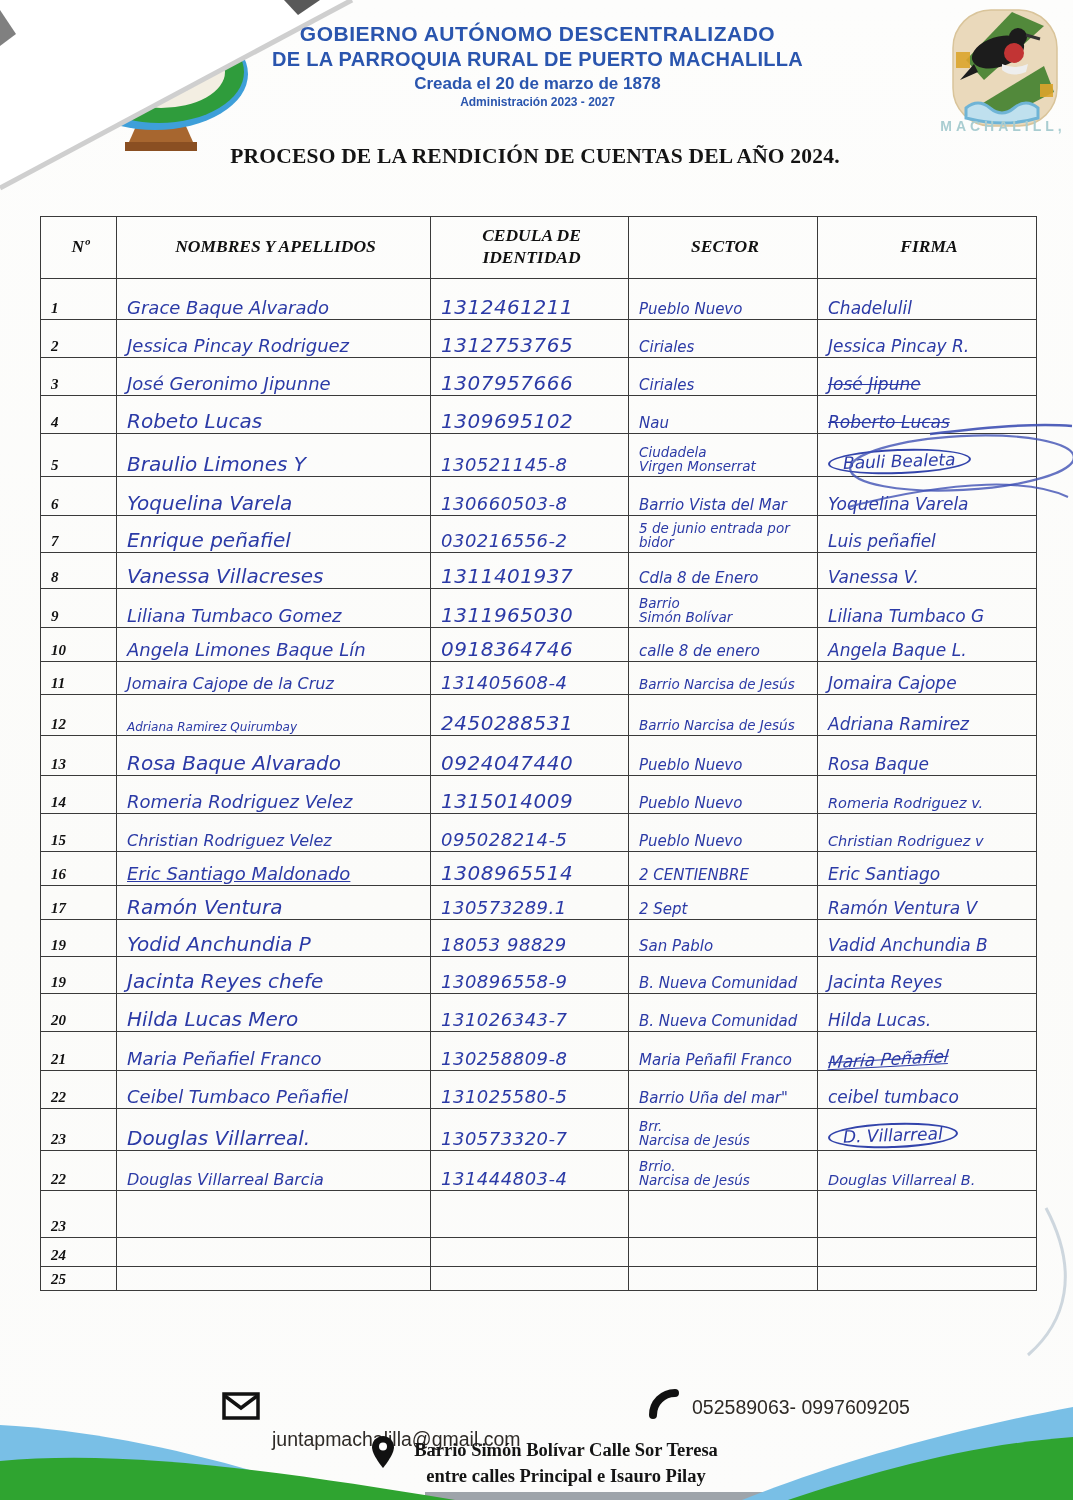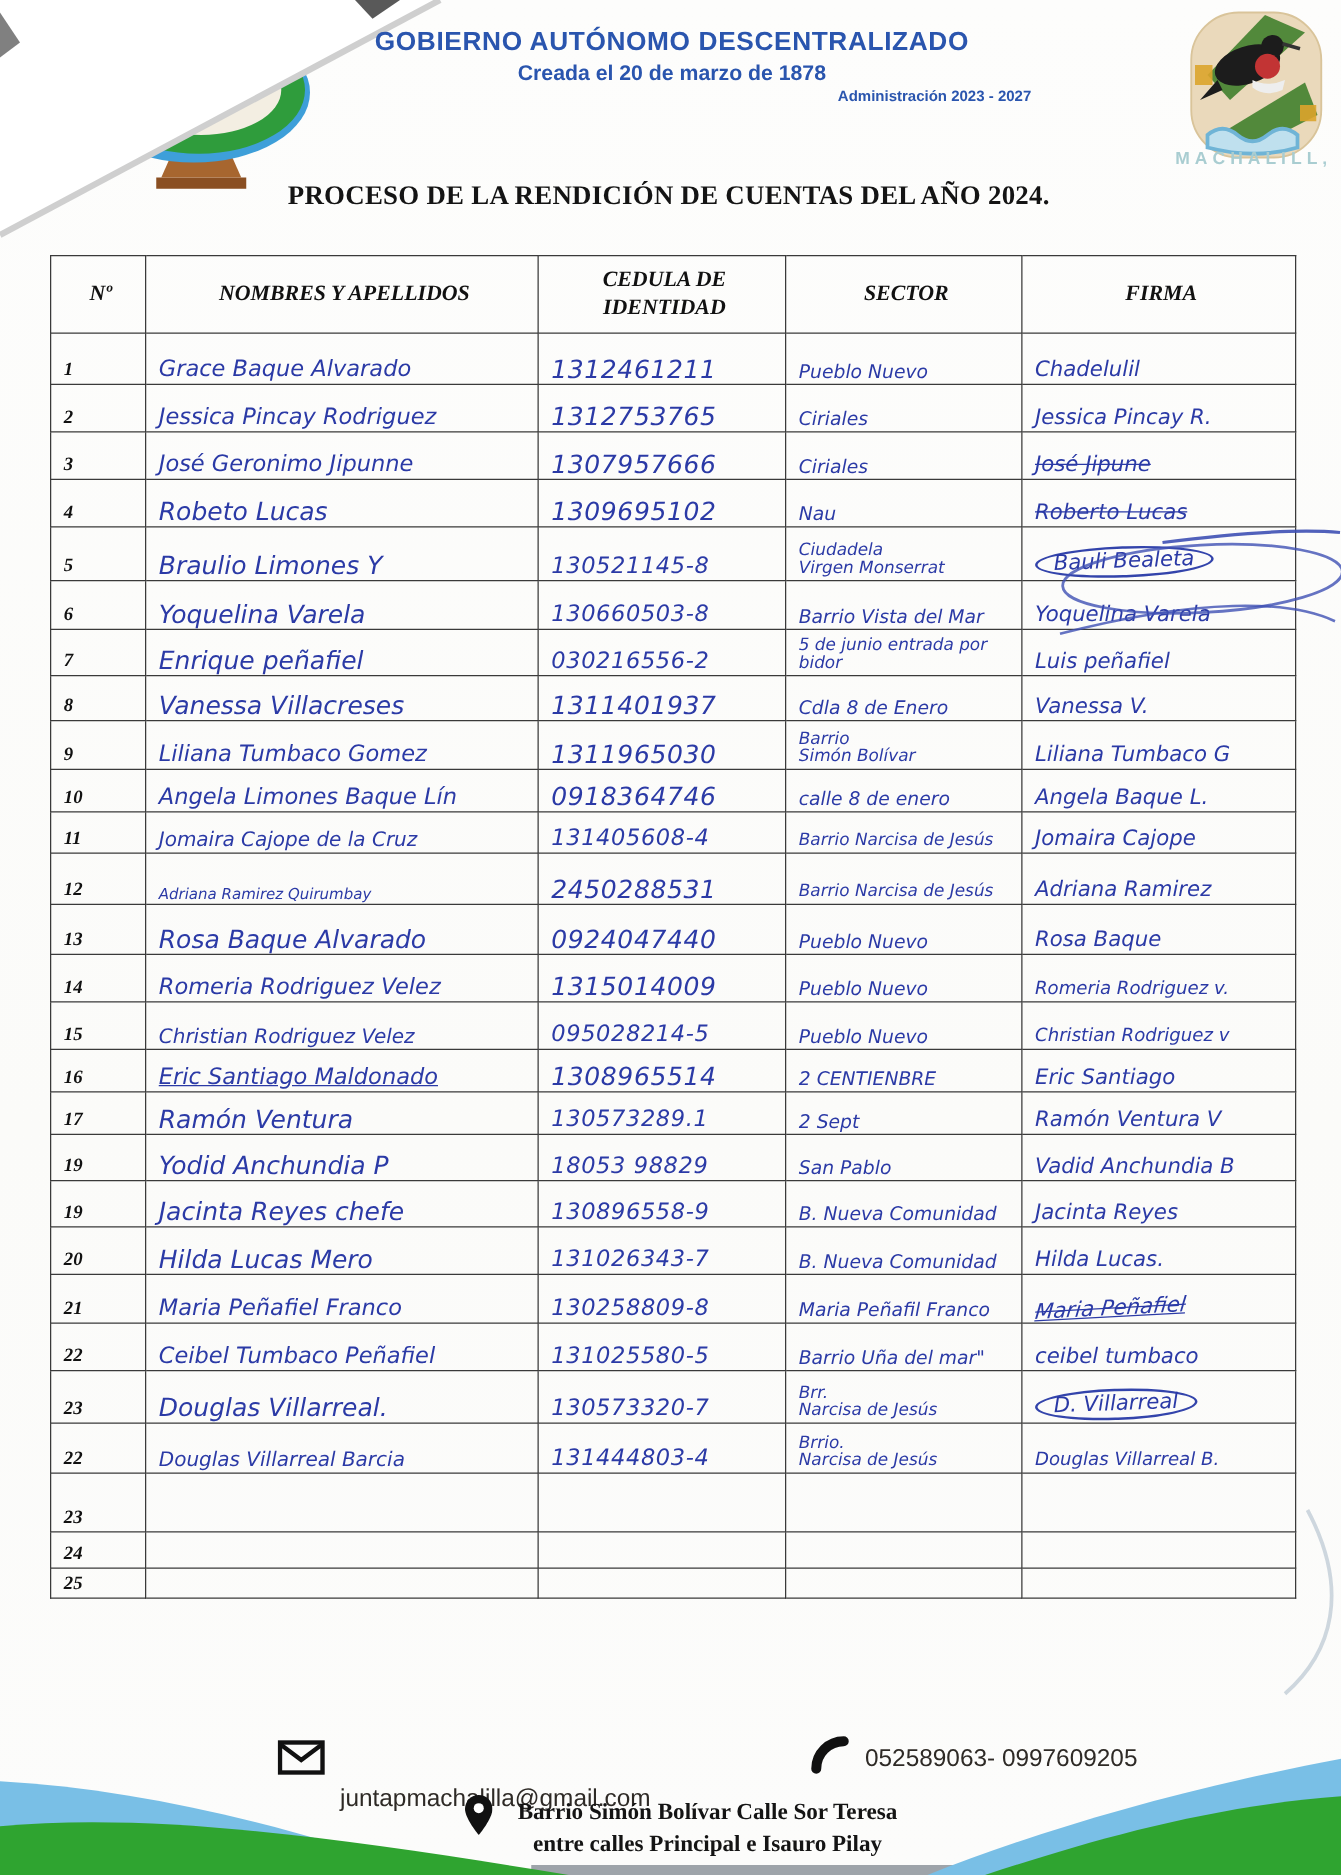--- a/index.html
+++ b/index.html
@@ -7,33 +7,33 @@
     position:relative;width:1073px;height:1500px;margin:0 auto;
     background:linear-gradient(180deg,#fdfdfc 0%,#fbfbf9 60%,#fcfcfb 100%);
     overflow:hidden;font-family:"Liberation Sans",sans-serif;color:#222;
   }
   
   .hdr-center{position:absolute;left:250px;top:22px;width:575px;text-align:center;}
   .org1{font-size:21px;font-weight:bold;letter-spacing:.5px;color:#2a55ae;}
   .org2{font-size:20px;font-weight:bold;letter-spacing:.3px;color:#2a55ae;margin-top:2px;}
   .created{font-size:17px;font-weight:bold;color:#2a55ae;margin-top:3px;}
   .ruc{font-size:16px;font-weight:bold;color:#2a55ae;}
-  .admin{font-size:12px;font-weight:bold;color:#2a55ae;margin-top:1px;text-align:right;}
+  .admin{font-size:12px;font-weight:bold;color:#2a55ae;margin-top:1px;}
   .crest{position:absolute;left:55px;top:12px;}
   .birdlogo{position:absolute;left:948px;top:8px;}
   .logo-caption{position:absolute;left:928px;top:118px;width:150px;text-align:center;
     font-size:14px;letter-spacing:4px;color:#a9cdd1;font-weight:bold;}
   .fold{position:absolute;left:0;top:0;pointer-events:none;}
   
   .doc-title{position:absolute;left:70px;top:130px;width:930px;text-align:center;
     font-family:"Liberation Serif",serif;font-weight:bold;color:#141414;}
   .doc-title .t1{font-size:21.5px;letter-spacing:.2px;}
   .doc-title .t2{font-size:21.5px;margin-top:14px;letter-spacing:.2px;}
   
-  table.roster{position:absolute;left:40px;top:204px;width:996px;border-collapse:collapse;table-layout:fixed;}
+  table.roster{position:absolute;left:40px;top:216px;width:996px;border-collapse:collapse;table-layout:fixed;}
   table.roster td,table.roster th{border:1.6px solid #3a3a3a;padding:0 6px 2px 10px;vertical-align:bottom;overflow:visible;}
   table.roster th{font-family:"Liberation Serif",serif;font-style:italic;font-weight:bold;
     font-size:17.5px;text-align:center;vertical-align:middle;color:#111;line-height:1.25;}
   td.num{font-family:"Liberation Serif",serif;font-style:italic;font-weight:bold;font-size:15px;
     color:#111;vertical-align:middle;padding-left:9px;}
   .hw{font-family:"DejaVu Sans",sans-serif;font-style:italic;color:#2b3aa6;line-height:1.02;}
   td.name{padding-left:14px;transform:none;}
   td.ced{font-size:20px;letter-spacing:.5px;}
   td.sec{font-size:15px;white-space:pre-line;}
   td.fir{font-size:17px;padding-left:16px;}
@@ -100,20 +100,21 @@
     <circle cx="70" cy="29" r="9" fill="#1c1c1c"></circle>
     <circle cx="66" cy="45" r="10" fill="#c23434"></circle>
     <path d="M54,56 Q66,62 80,56 L78,64 Q64,70 54,62 Z" fill="#eeeeee"></path>
     <polygon points="26,56 12,72 30,64" fill="#1c1c1c"></polygon>
     <line x1="78" y1="27" x2="92" y2="31" stroke="#333" stroke-width="3"></line>
   </svg>
   <div class="logo-caption">MACHALILL,</div>
 
   <div class="hdr-center">
     <div class="org1">GOBIERNO AUTÓNOMO DESCENTRALIZADO</div>
+    <div class="org2">DE LA PARROQUIA RURAL DE PUERTO MACHALILLA</div>
     <div class="created">Creada el 20 de marzo de 1878</div>
     <div class="admin">Administración 2023 - 2027</div>
   </div>
 
   <div class="doc-title">
     <div class="t2">PROCESO DE LA RENDICIÓN DE CUENTAS DEL AÑO 2024.</div>
   </div>
 
   <table class="roster">
     <colgroup>

